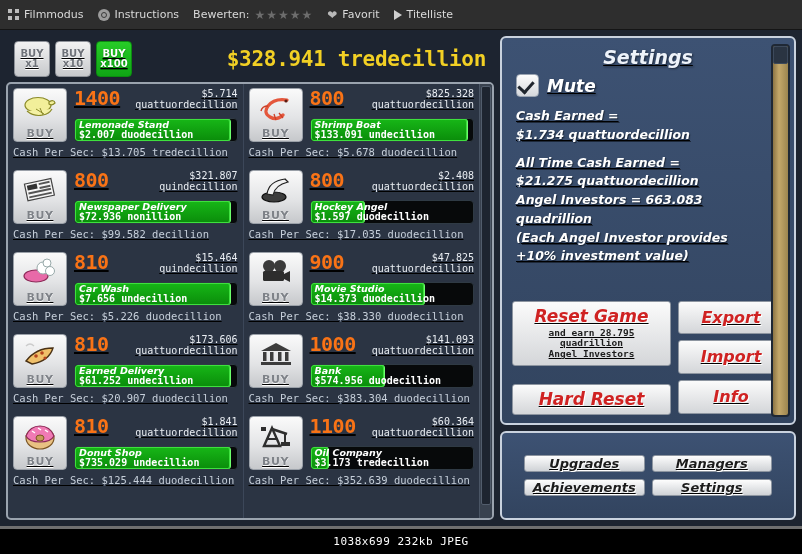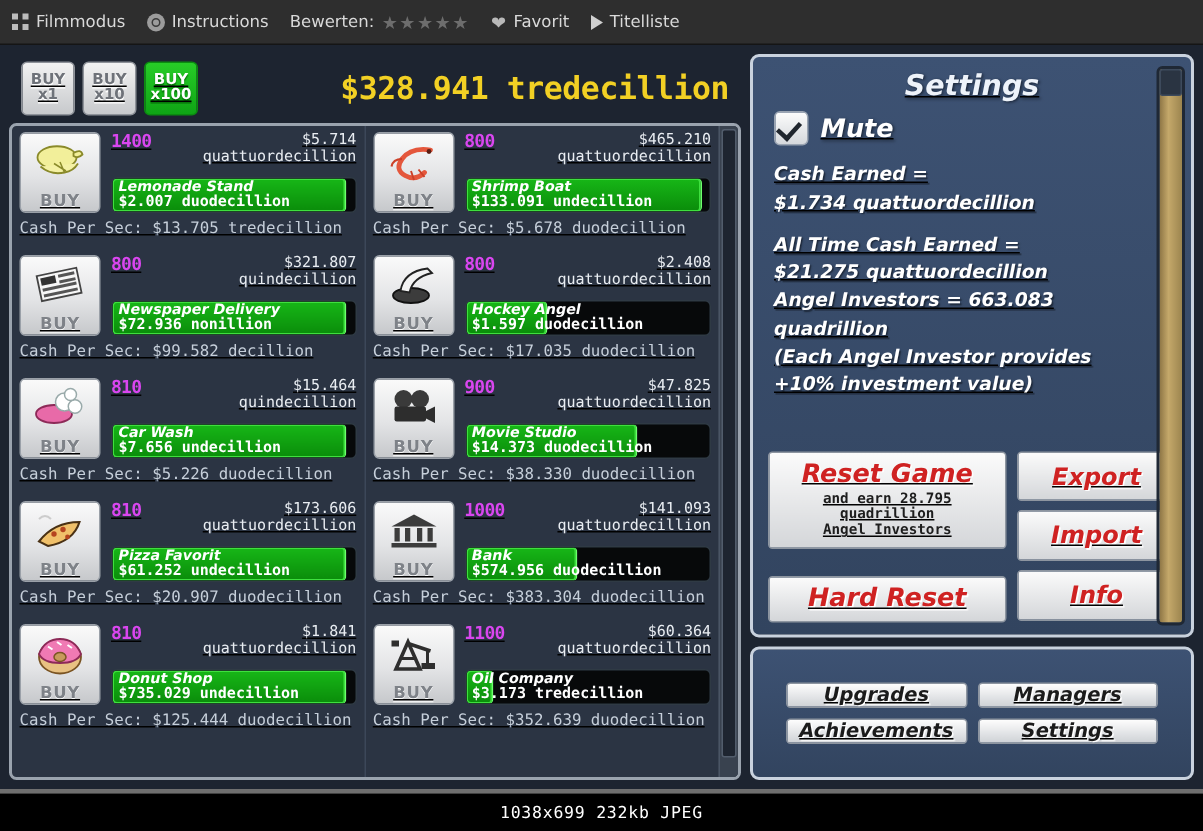--- a/index.html
+++ b/index.html
@@ -54,21 +54,21 @@
   .biz{height:78px;display:flex;flex-direction:column;justify-content:flex-start;}
   .bizrow{display:flex;gap:7px;align-items:flex-start;height:56px;}
   .bizbtn{width:52px;height:52px;border:1px solid #9aa0a8;border-radius:4px;flex:0 0 52px;
           background:linear-gradient(180deg,#fafafa 0%,#e3e4e6 55%,#c6c8cb 100%);
           position:relative;display:flex;align-items:flex-end;justify-content:center;cursor:pointer;overflow:hidden;}
   .bizbtn .glyph{position:absolute;top:2px;left:0;right:0;height:34px;display:flex;align-items:center;justify-content:center;}
   .bizbtn .blabel{font-size:11px;font-weight:bold;color:#7e8288;text-shadow:0 1px 0 #fff;margin-bottom:1px;letter-spacing:.5px;}
 
   .bizinfo{flex:1 1 auto;min-width:0;display:flex;flex-direction:column;}
   .bizhead{display:flex;align-items:flex-start;justify-content:space-between;gap:4px;height:30px;}
-  .bizcount{color:#d946ef;font-size:12px;font-weight:bold;font-family:"DejaVu Sans Mono",monospace;line-height:1.05;letter-spacing:-.5px;}
+  .bizcount{color:#f97316;font-size:20px;font-weight:bold;font-family:"DejaVu Sans Mono",monospace;line-height:1.05;letter-spacing:-.5px;}
   .bizcost{color:#e9edf2;font-size:10px;text-align:right;line-height:1.1;font-family:"DejaVu Sans Mono",monospace;}
   .bizcost b{display:block;font-weight:normal;}
 
   .bar{height:22px;border-radius:4px;background:#07090a;border:1px solid #2f3a44;position:relative;overflow:hidden;}
   .barfill{position:absolute;left:0;top:0;bottom:0;background:linear-gradient(180deg,#17b717,#0a8c0a);
            border-right:1px solid #6dff6d;box-shadow:inset 0 0 0 1px #3ee03e;border-radius:3px;}
   .bartext{position:absolute;inset:0;padding:1px 4px;box-sizing:border-box;display:flex;flex-direction:column;
            justify-content:center;line-height:1.05;}
   .bname{font-size:9.5px;font-weight:bold;color:#fff;font-style:italic;white-space:nowrap;}
   .bval{font-size:10px;font-weight:bold;color:#fff;font-family:"DejaVu Sans Mono",monospace;white-space:nowrap;}
@@ -293,21 +293,21 @@
                     <div class="bizhead">
                       <div class="bizcount">810</div>
                       <div class="bizcost">
                         <b>$173.606</b>
                         <b>quattuordecillion</b>
                       </div>
                     </div>
                     <div class="bar">
                       <div class="barfill" style="width: 96%;"></div>
                       <div class="bartext">
-                        <div class="bname">Pizza Favorit</div>
+                        <div class="bname">Earned Delivery</div>
                         <div class="bval">$61.252 undecillion</div>
                       </div>
                     </div>
                   </div>
                 </div>
                 <div class="cps">Cash Per Sec: $20.907 duodecillion</div>
               </div>
               <div class="biz">
                 <div class="bizrow">
                   <div class="bizbtn">
@@ -352,21 +352,21 @@
                         <circle cx="27" cy="7" r="1.6" fill="#5a1d12"></circle>
                         <path d="M20 19 l4 5 M15 20 l2 6" stroke="#cc4028" stroke-width="1.3"></path>
                       </svg>
                     </span>
                     <span class="blabel">BUY</span>
                   </div>
                   <div class="bizinfo">
                     <div class="bizhead">
                       <div class="bizcount">800</div>
                       <div class="bizcost">
-                        <b>$465.210</b>
+                        <b>$825.328</b>
                         <b>quattuordecillion</b>
                       </div>
                     </div>
                     <div class="bar">
                       <div class="barfill" style="width: 96%;"></div>
                       <div class="bartext">
                         <div class="bname">Shrimp Boat</div>
                         <div class="bval">$133.091 undecillion</div>
                       </div>
                     </div>

